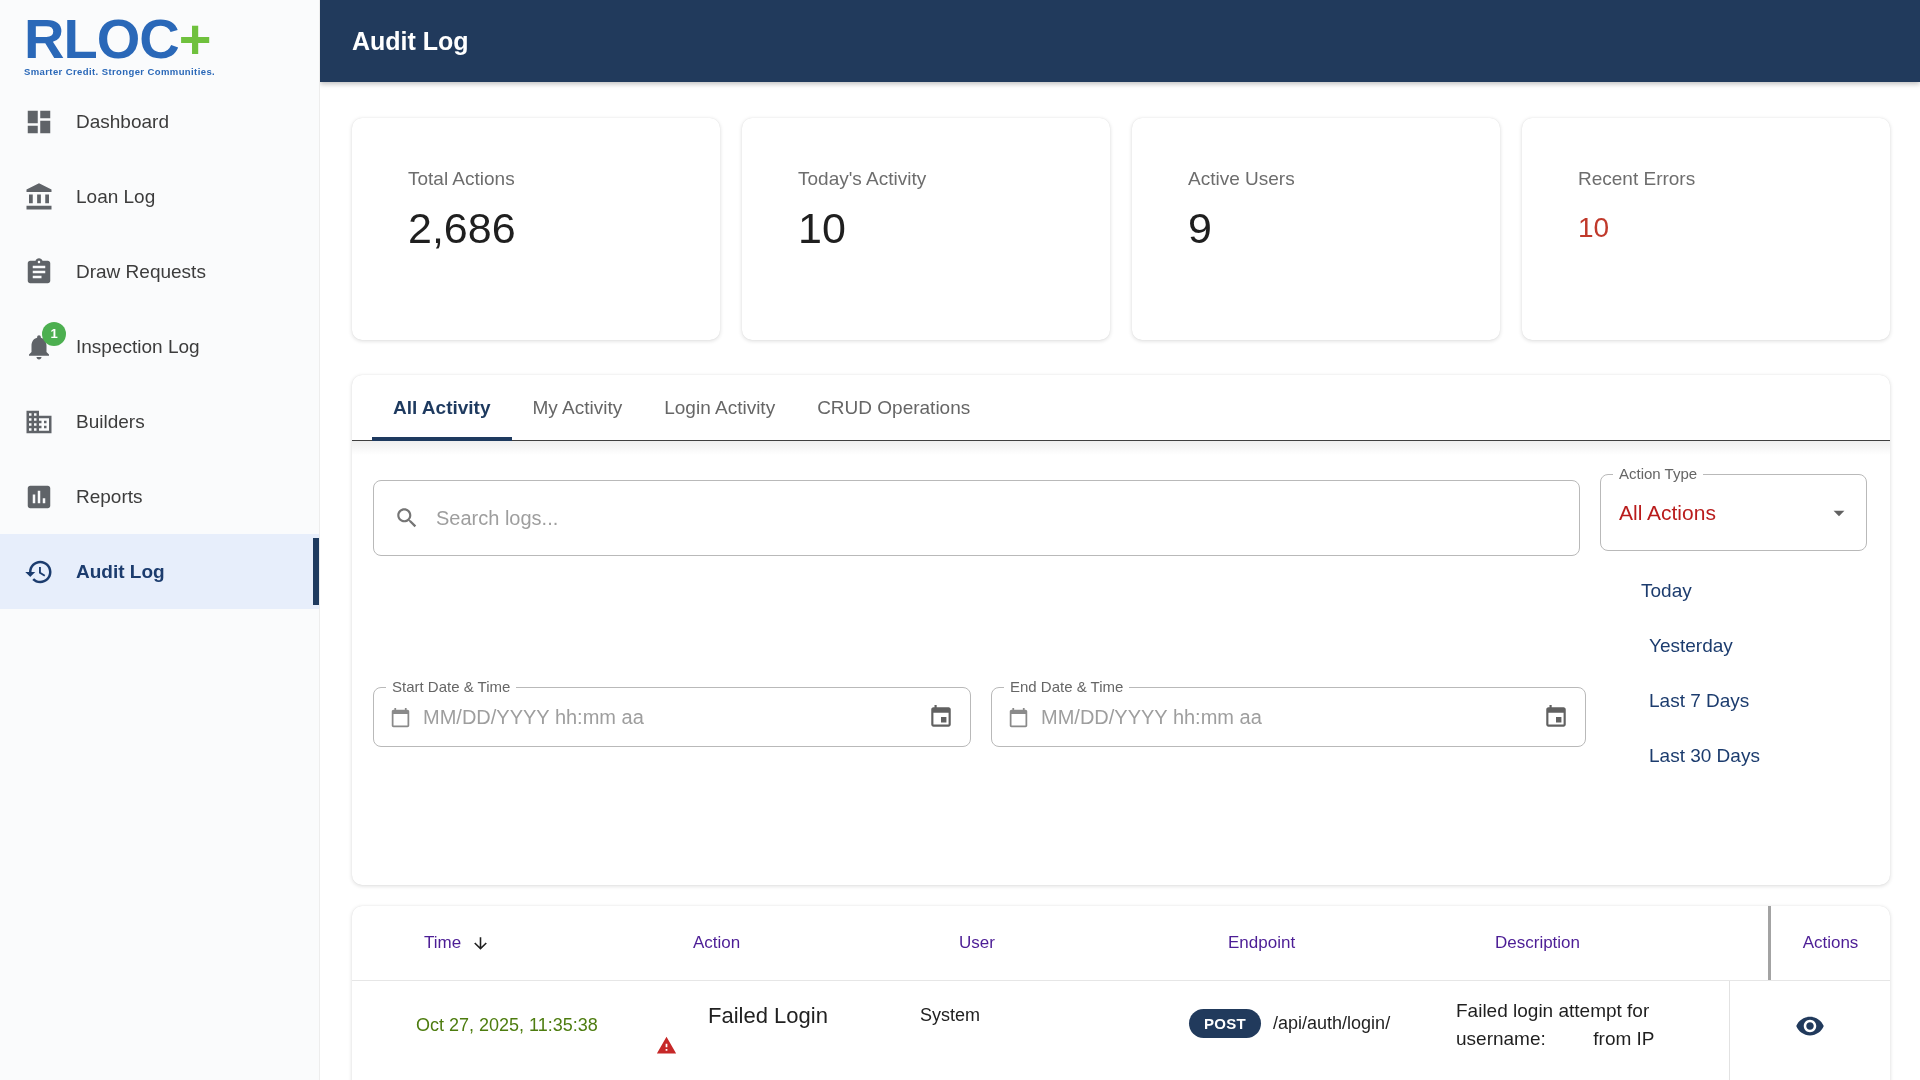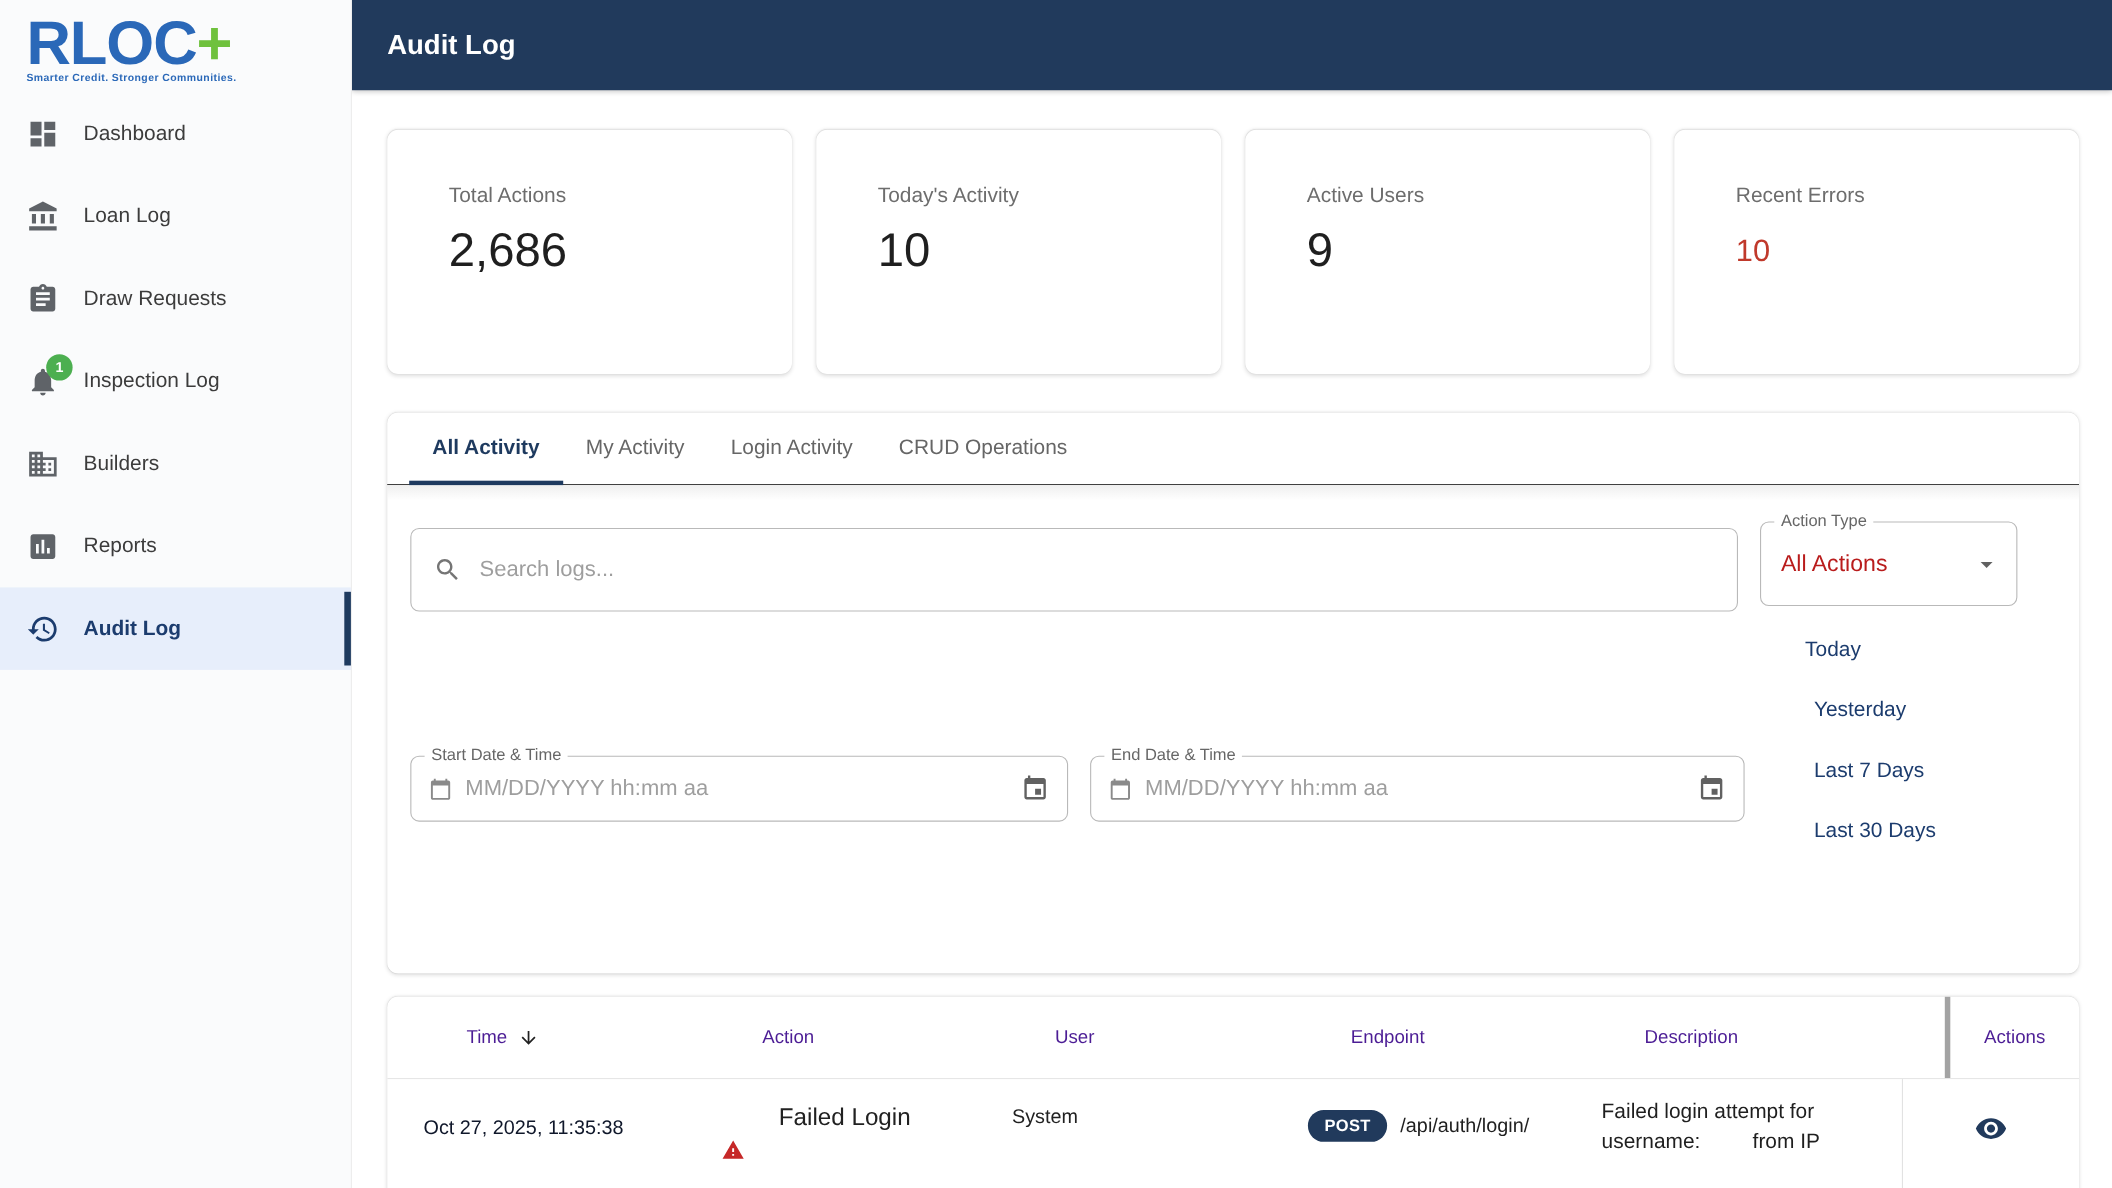--- a/index.html
+++ b/index.html
@@ -67,21 +67,21 @@
   .search-box { position:absolute; left:21px; top:105px; width:1207px; height:76px;
     border:1px solid #b9b9b9; border-radius:8px; display:flex; align-items:center; padding:0 20px; background:#fff; }
   .search-box svg { width:26px; height:26px; fill:#757575; margin-right:16px; flex:none; }
   .search-input { border:none; outline:none; flex:1; font-size:20px; color:#212121;
     font-family:"Liberation Sans", sans-serif; background:transparent; }
   .search-input::placeholder { color:#9e9e9e; }
 
   .mui-field { position:absolute; border:1px solid #b9b9b9; border-radius:8px; background:#fff; }
   .mui-label { position:absolute; top:-10px; left:12px; background:#fff; padding:0 6px;
     font-size:15px; color:#666; white-space:nowrap; }
-  .select-field { left:1248px; top:99px; width:234px; height:77px; cursor:pointer; }
+  .select-field { left:1248px; top:99px; width:267px; height:77px; cursor:pointer; }
   .select-inner { display:flex; align-items:center; height:100%; padding:0 14px 0 18px; }
   .select-value { font-size:21px; color:#b91c1c; flex:1; }
   .select-caret svg { width:26px; height:26px; fill:#616161; display:block; }
 
   .date-field { top:312px; height:60px; }
   .date-field.start { left:21px; width:598px; }
   .date-field.end { left:639px; width:595px; }
   .date-inner { display:flex; align-items:center; height:100%; padding:0 16px; gap:12px; }
   .date-inner .cal-sm svg { width:21px; height:21px; fill:#8a8a8a; display:block; }
   .date-placeholder { flex:1; font-size:20px; color:#9e9e9e; }
@@ -92,26 +92,26 @@
   .quick-link { font-size:19px; color:#1c3c6e; cursor:pointer; background:none; border:none;
     text-align:left; font-family:"Liberation Sans", sans-serif; padding:0; white-space:nowrap; }
   .quick-link:nth-child(1) { margin-left:-8px; }
 
   
   .table-card { position:absolute; left:32px; top:824px; width:1538px; height:300px;
     border-radius:10px 10px 0 0; overflow:hidden; }
   .t-row { display:grid; grid-template-columns:269px 266px 269px 267px 273px 1fr; padding-left:33px; }
   .t-head { height:74px; align-items:center; }
   .t-head .t-cell { font-size:17px; color:#4c1d95; display:flex; align-items:center;margin-left:39px; }
-  .t-cell.actions-col { border-left:5px solid #a3a3a3; height:100%; display:flex;
+  .t-cell.actions-col { border-left:3px solid #a3a3a3; height:100%; display:flex;
     align-items:center; justify-content:center; }
   .sort-icon { margin-left:10px; cursor:pointer; }
   .sort-icon svg { width:19px; height:19px; fill:#212121; display:block; }
   .t-body-row { border-top:1px solid #e6e6e6; height:226px; align-items:start; }
-  .cell-time { padding-top:34px; font-size:18px; color:#0f172a; }
+  .cell-time { padding-top:34px; font-size:18px; color:#4d7c0f;margin-left:31px; }
   .cell-action { padding-top:22px; display:flex; flex-direction:column; }
   .cell-action .action-label { font-size:22px; color:#212121; margin-left:54px; }
   .warn-icon { margin-top:6px; margin-left:2px; }
   .warn-icon svg { width:21px; height:21px; fill:#c62828; display:block; }
   .cell-user { padding-top:24px; font-size:18px; color:#212121; }
   .cell-endpoint { padding-top:28px; display:flex; align-items:center; gap:12px; }
   .method-chip { background:#213a5c; color:#fff; font-size:15px; font-weight:700;
     padding:6px 15px; border-radius:16px; letter-spacing:.3px; }
   .endpoint-path { font-size:18px; color:#1f1f1f; }
   .cell-desc { padding-top:16px; padding-right:28px; font-size:19px; color:#1f1f1f;

